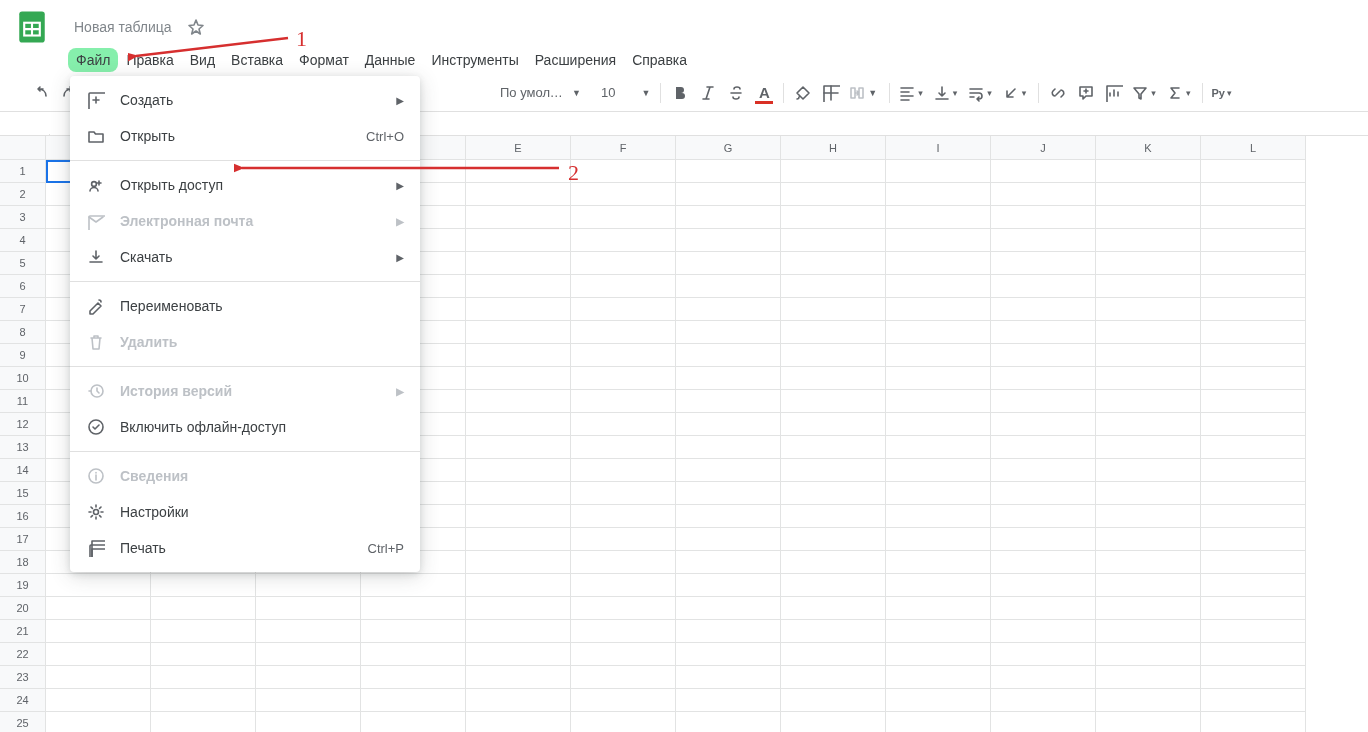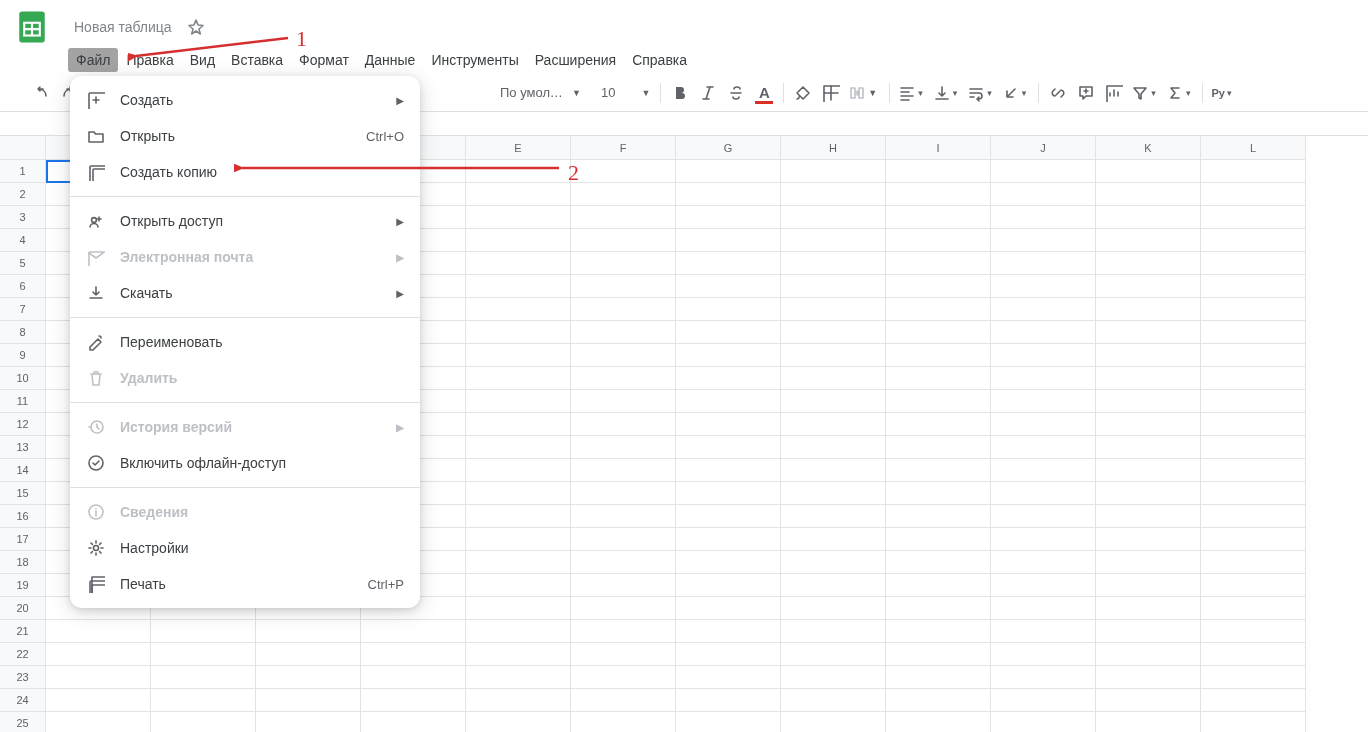--- a/index.html
+++ b/index.html
@@ -56,21 +56,21 @@
     padding-left: 68px;
     height: 28px;
   }
   .menubar-item {
     padding: 4px 8px;
     font-size: 14px;
     color: var(--text);
     cursor: pointer;
     border-radius: 3px;
   }
-  .menubar-item.active { background: #a3a3a3; }
+  .menubar-item.active { background: #86efac; border-radius: 8px; }
 
   
   .toolbar {
     display: flex; align-items: center;
     height: 38px;
     padding: 0 8px 0 28px;
     border-bottom: 1px solid var(--border);
     gap: 2px;
   }
   .tb-btn {
@@ -177,21 +177,21 @@
   }
   .hdrs-row { display:flex; }
   .grid-body { display:flex; }
 
   
   .dropdown {
     position: absolute;
     top: 76px; left: 70px;
     width: 350px;
     background: var(--menu-bg);
-    border-radius: 12px;
+    border-radius: 4px;
     box-shadow: 0 2px 6px rgba(60,64,67,.15), 0 4px 20px rgba(60,64,67,.2);
     padding: 6px 0;
     z-index: 200;
   }
   .dd-item {
     display: flex; align-items: center;
     height: 36px;
     padding: 0 16px;
     font-size: 14px;
     color: var(--text);
@@ -907,28 +907,20 @@
     </div>
     <div class="dd-item">
       <span class="dd-icon">
         <svg viewBox="0 0 18 18" width="18" height="18">
           <use href="#i-folder"></use>
         </svg>
       </span>
       <span class="dd-label">Открыть</span>
       <span class="dd-shortcut">Ctrl+O</span>
     </div>
-    <div class="dd-item">
-      <span class="dd-icon">
-        <svg viewBox="0 0 18 18" width="18" height="18">
-          <use href="#i-copy"></use>
-        </svg>
-      </span>
-      <span class="dd-label">Создать копию</span>
-    </div>
     <div class="dd-sep"></div>
     <div class="dd-item">
       <span class="dd-icon">
         <svg viewBox="0 0 18 18" width="18" height="18">
           <use href="#i-share"></use>
         </svg>
       </span>
       <span class="dd-label">Открыть доступ</span>
       <span class="dd-arrow">▶</span>
     </div>

